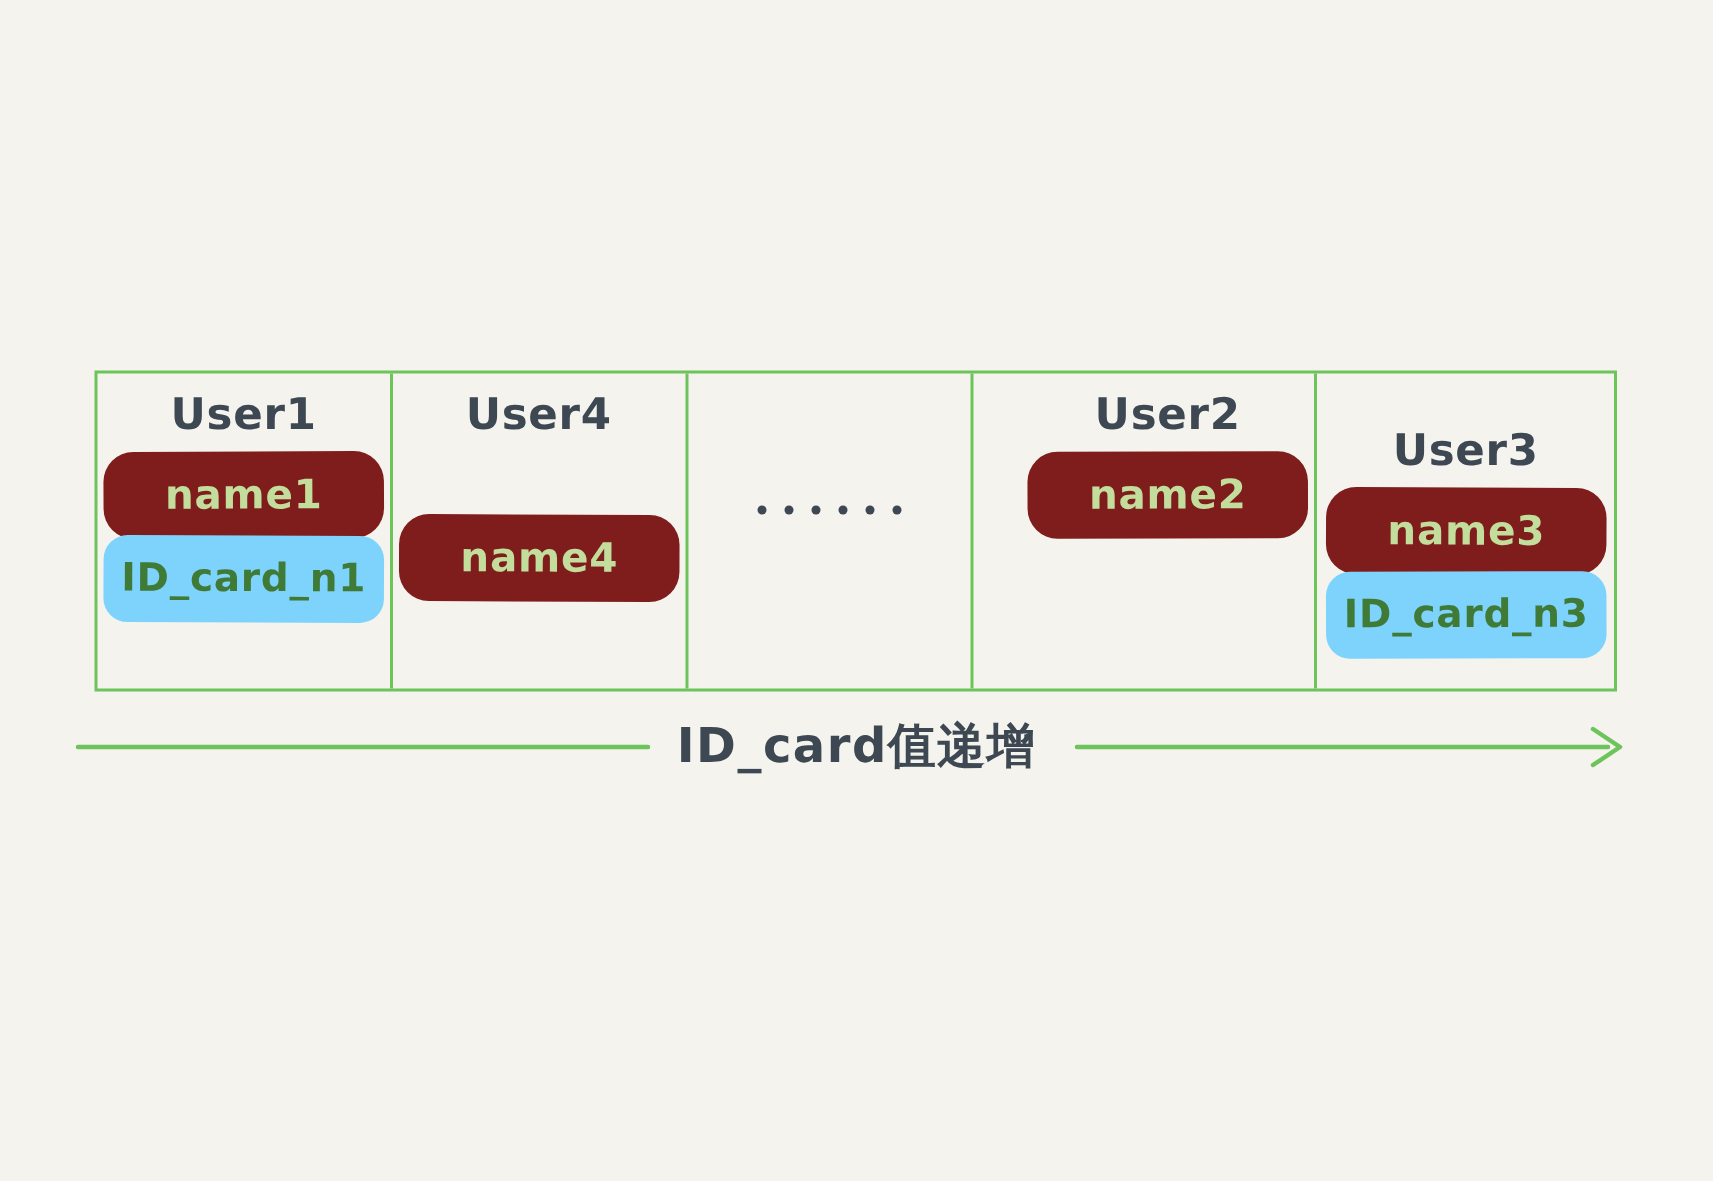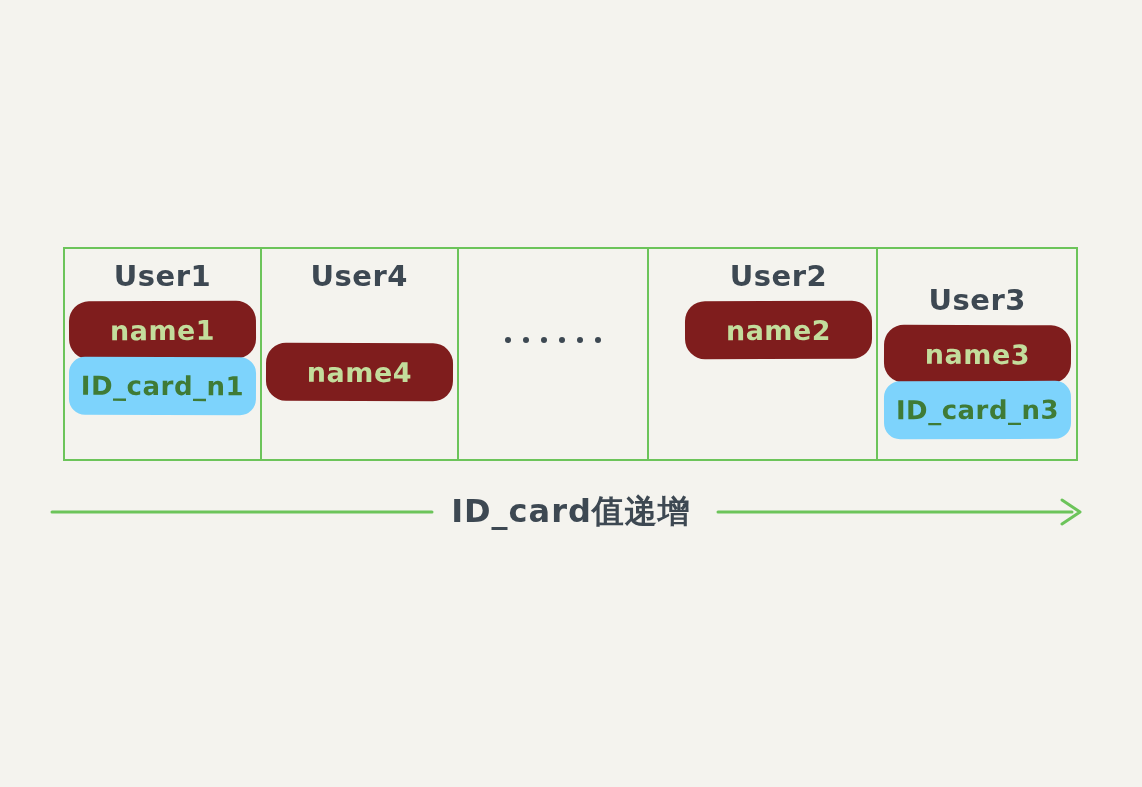--- a/index.html
+++ b/index.html
@@ -119,21 +119,21 @@
     width: 6px;
     height: 6px;
     border-radius: 50%;
     background: #3d4852;
   }
 
   
   .arrow-layer {
     position: absolute;
     left: 0;
-    top: 466px;
+    top: 452px;
     width: 1142px;
     height: 95px;
   }
   .arrow-label {
     position: absolute;
     left: 0;
     right: 0;
     top: 24px;
     text-align: center;
     font-family: "DejaVu Sans", sans-serif;

